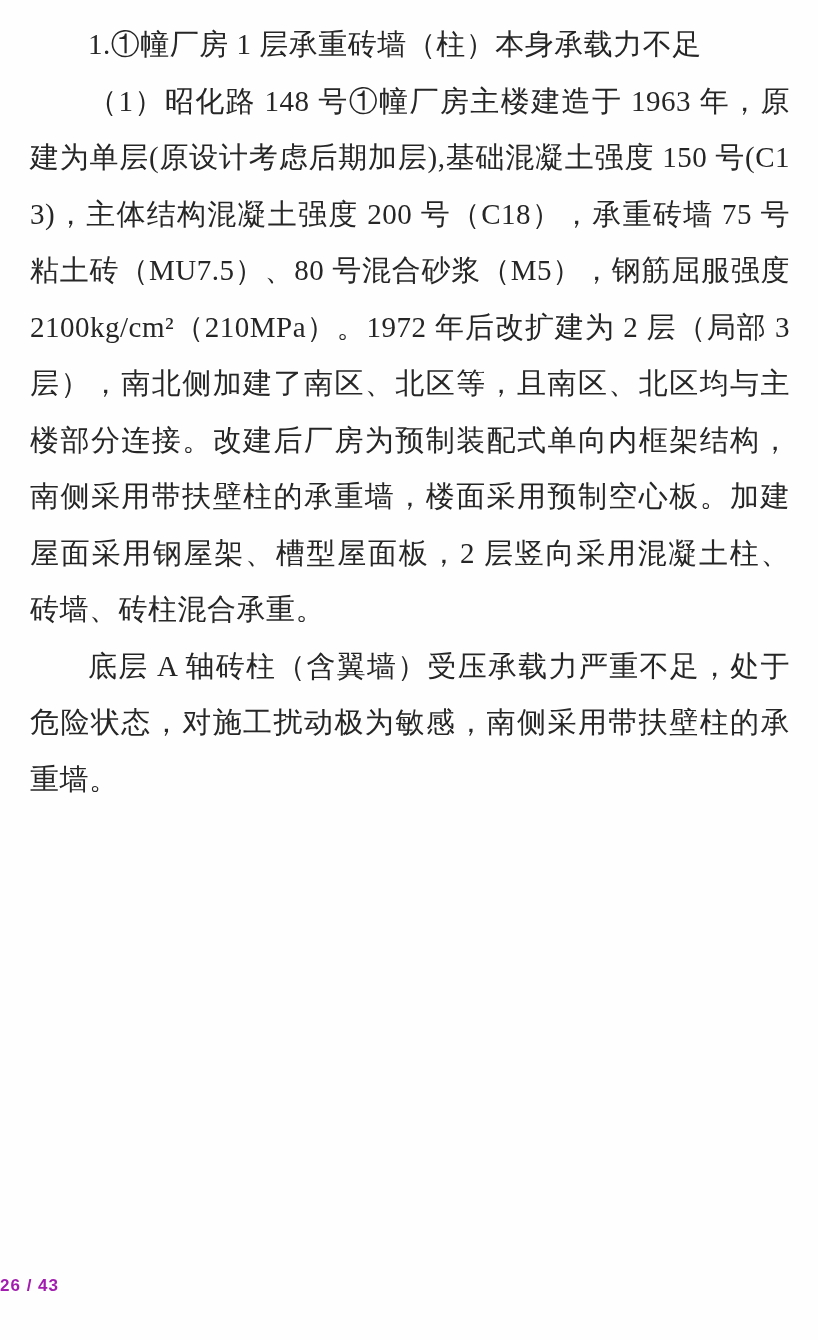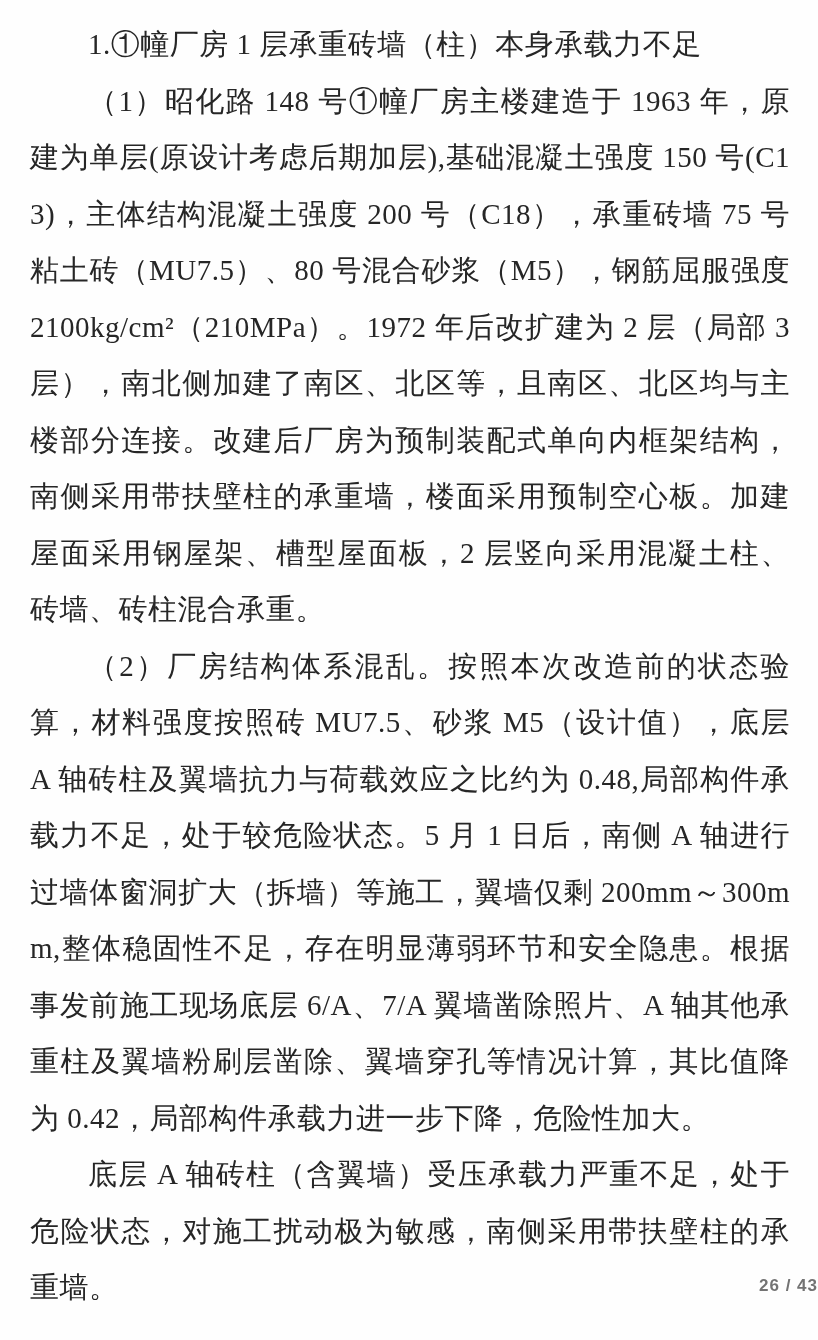--- a/index.html
+++ b/index.html
@@ -35,32 +35,31 @@
     word-break: break-all;
   }
   .content p.heading {
     font-weight: normal;
   }
   .footer {
     position: absolute;
     top: 1276px;
     left: 0;
     width: 100%;
-    text-align: right;
+    text-align: left;
     font-family: "Liberation Sans", "DejaVu Sans", sans-serif;
     font-weight: bold;
     font-size: 17px;
-    color: #737373;
+    color: #a21caf;
     letter-spacing: 1px;
   }
 </style>
 </head>
 <body>
 
 <div class="page">
   <div class="content">
     <p class="heading">1.①幢厂房 1 层承重砖墙（柱）本身承载力不足</p>
     <p>（1）昭化路 148 号①幢厂房主楼建造于 1963 年，原建为单层(原设计考虑后期加层),基础混凝土强度 150 号(C13)，主体结构混凝土强度 200 号（C18），承重砖墙 75 号粘土砖（MU7.5）、80 号混合砂浆（M5），钢筋屈服强度 2100kg/cm²（210MPa）。1972 年后改扩建为 2 层（局部 3 层），南北侧加建了南区、北区等，且南区、北区均与主楼部分连接。改建后厂房为预制装配式单向内框架结构，南侧采用带扶壁柱的承重墙，楼面采用预制空心板。加建屋面采用钢屋架、槽型屋面板，2 层竖向采用混凝土柱、砖墙、砖柱混合承重。</p>
-    <p>（2）厂房结构体系混乱。按照本次改造前的状态验算，材料强度按照砖 MU7.5、砂浆 M5（设计值），底层 A 轴砖柱及翼墙抗力与荷载效应之比约为 0.48,局部构件承载力不足，处于较危险状态。5 月 1 日后，南侧 A 轴进行过墙体窗洞扩大（拆墙）等施工，翼墙仅剩 200mm～300mm,整体稳固性不足，存在明显薄弱环节和安全隐患。根据事发前施工现场底层 6/A、7/A 翼墙凿除照片、A 轴其他承重柱及翼墙粉刷层凿除、翼墙穿孔等情况计算，其比值降为 0.42，局部构件承载力进一步下降，危险性加大。</p>
     <p>底层 A 轴砖柱（含翼墙）受压承载力严重不足，处于危险状态，对施工扰动极为敏感，南侧采用带扶壁柱的承重墙。</p>
   </div>
   <div class="footer">26 / 43</div>
 </div>
 
 </body></html>

